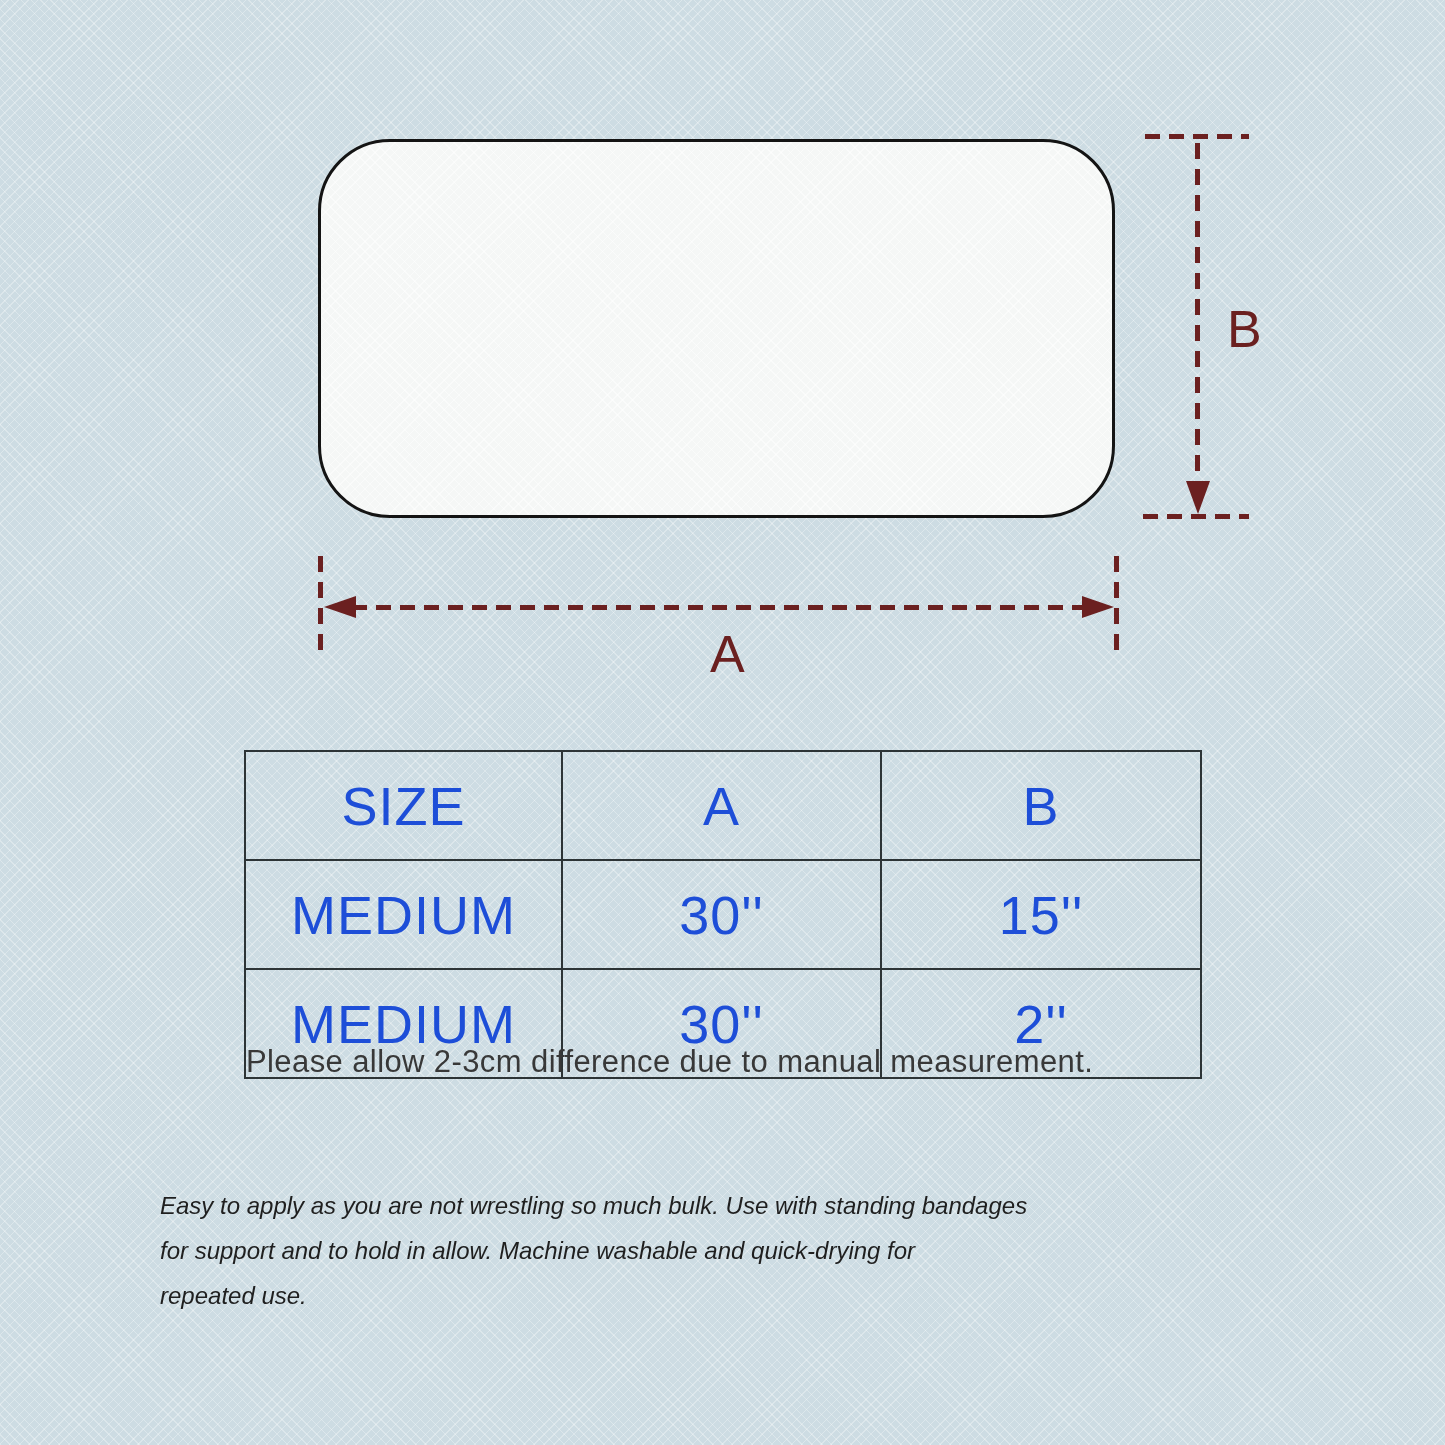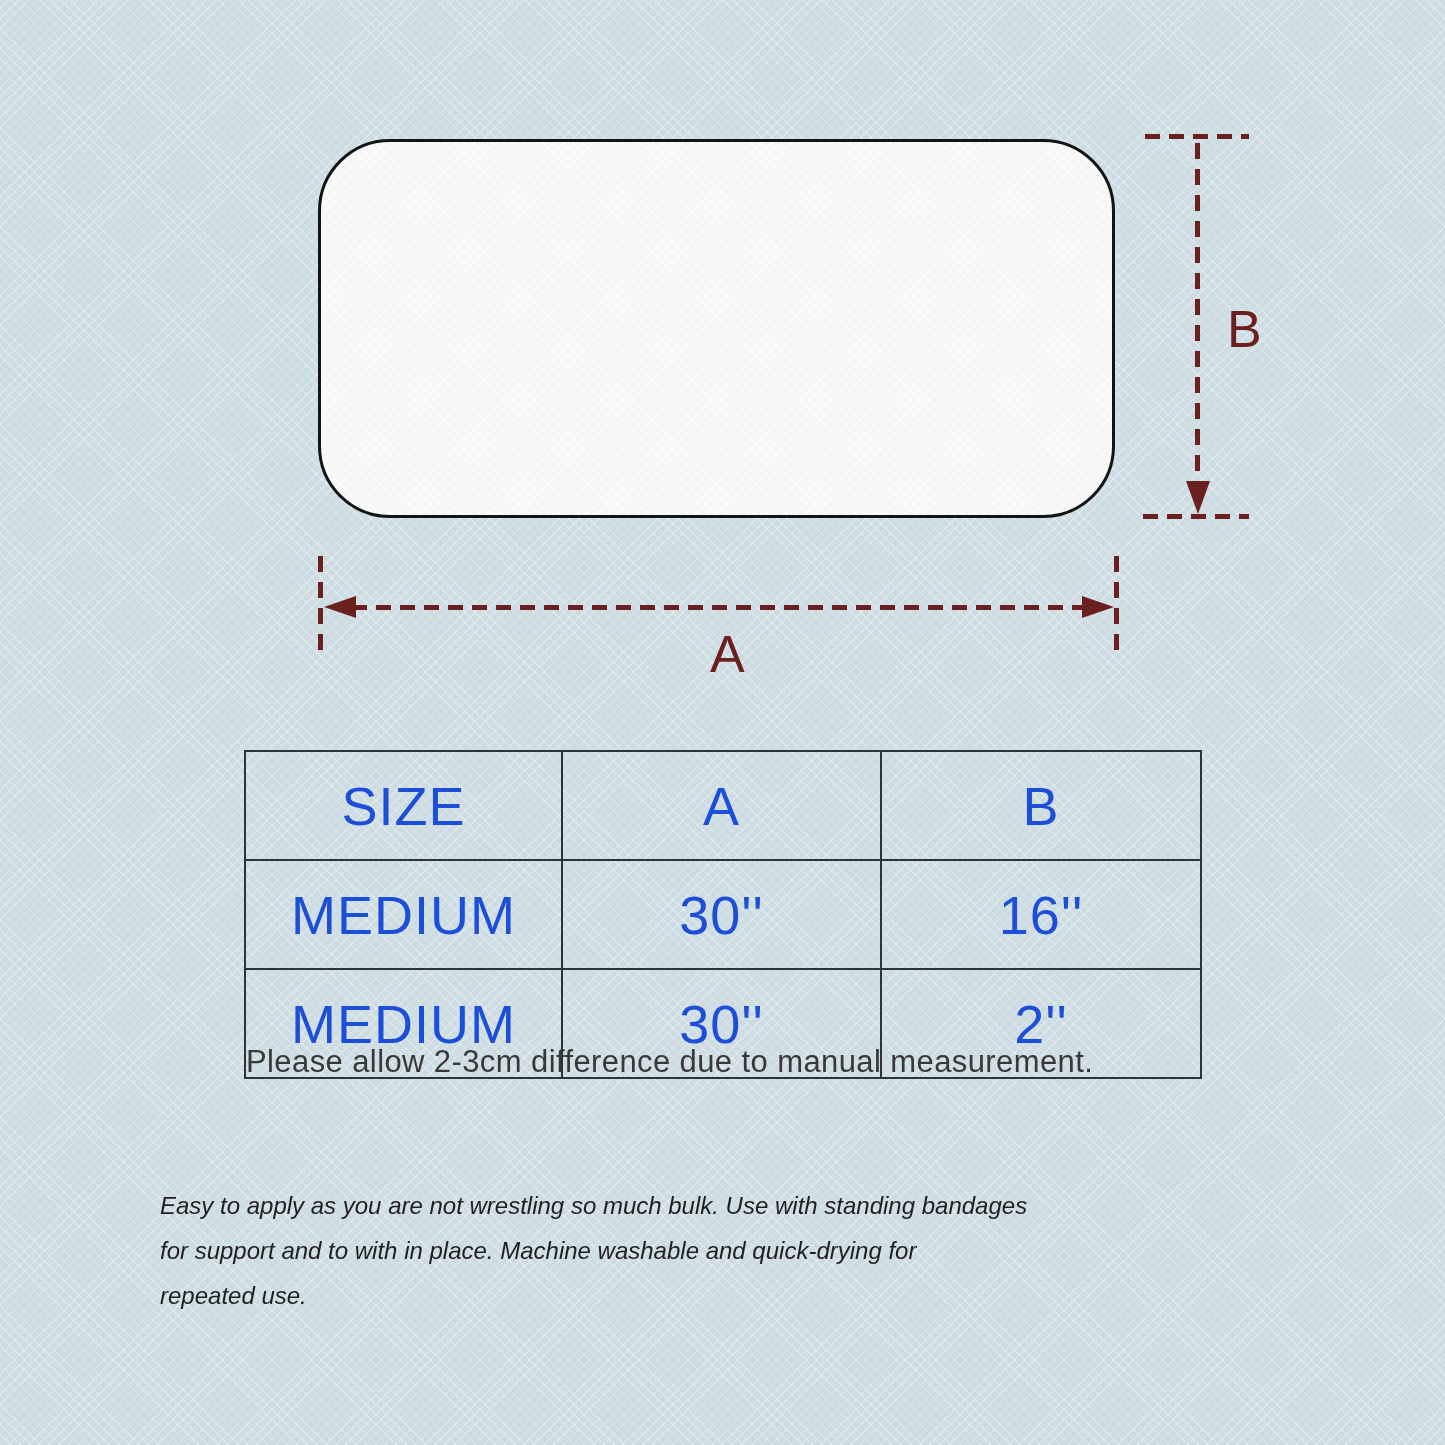--- a/index.html
+++ b/index.html
@@ -115,29 +115,29 @@
 <table class="size-table">
   <tbody>
     <tr>
       <th style="width:317px;">SIZE</th>
       <th style="width:319px;">A</th>
       <th style="width:320px;">B</th>
     </tr>
     <tr>
       <td>MEDIUM</td>
       <td>30''</td>
-      <td>16''</td>
+      <td>15''</td>
     </tr>
     <tr>
       <td>MEDIUM</td>
       <td>30''</td>
       <td>2''</td>
     </tr>
   </tbody>
 </table>
 
 <div class="abs note">Please allow 2-3cm difference due to manual measurement.</div>
 
 <div class="abs description">
   <div>Easy to apply as you are not wrestling so much bulk. Use with standing bandages</div>
-  <div>for support and to with in place. Machine washable and quick-drying for</div>
+  <div>for support and to hold in allow. Machine washable and quick-drying for</div>
   <div>repeated use.</div>
 </div>
 
 </body></html>

